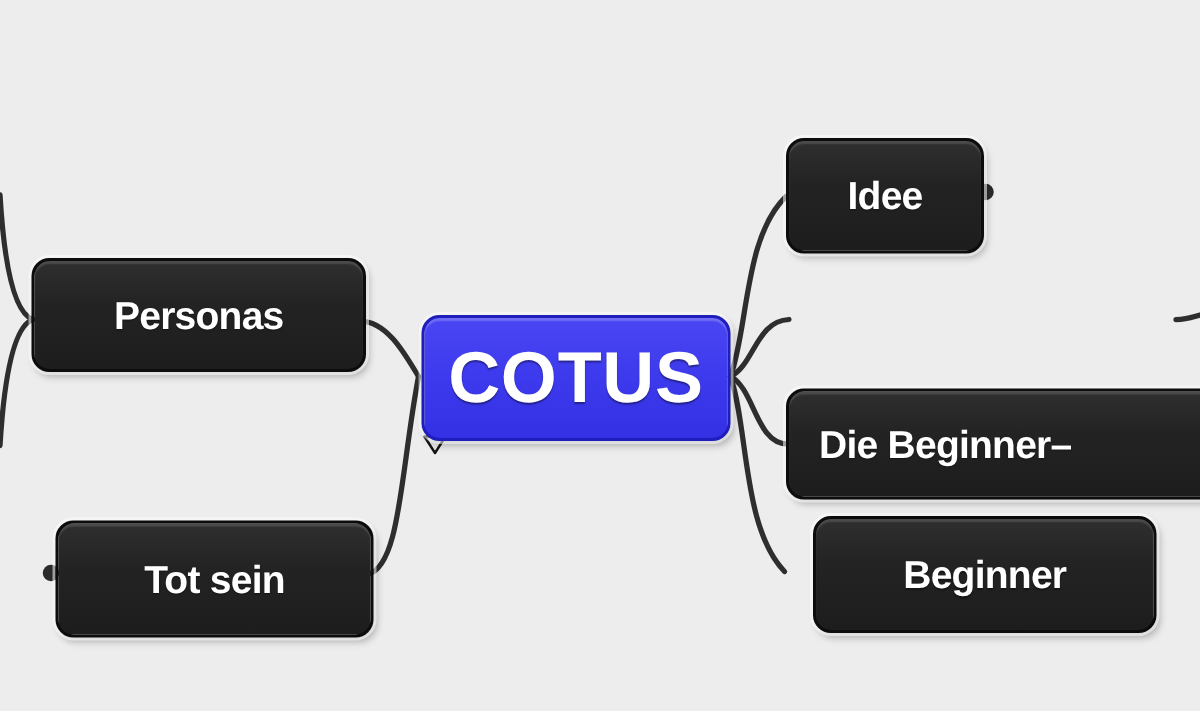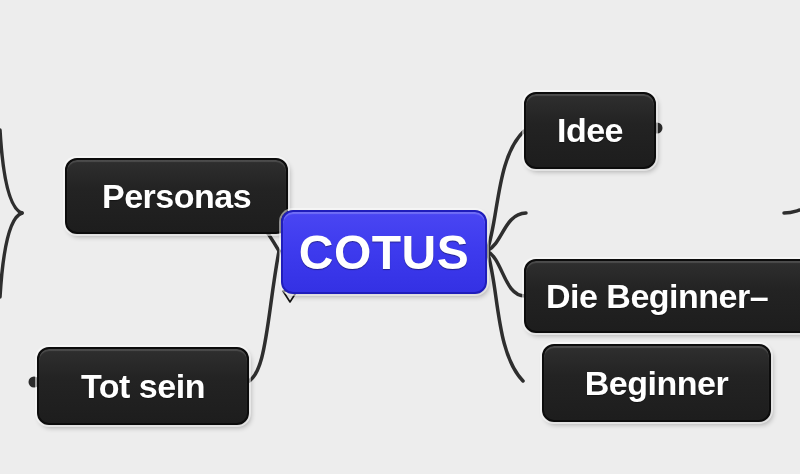--- a/index.html
+++ b/index.html
@@ -23,37 +23,37 @@
     background: linear-gradient(180deg, #2f2f2f 0%, #232323 40%, #1d1d1d 100%);
     border: 2px solid #0c0c0c;
     border-radius: 12px;
     box-shadow: 0 0 0 2px rgba(255,255,255,0.55),
                 2px 3px 5px rgba(0,0,0,0.25),
                 inset 0 2px 1px rgba(255,255,255,0.14);
     color: #ffffff;
     cursor: default;
   }
   .node .label {
-    font-size: 34px;
+    font-size: 26px;
     font-weight: 700;
     letter-spacing: -0.5px;
     white-space: nowrap;
     text-shadow: 0 1px 1px rgba(0,0,0,0.4);
   }
   .node-central {
     background: linear-gradient(180deg, #4a46f3 0%, #3e3bee 45%, #3431e4 100%);
     border-color: #1f1dbb;
     box-shadow: 0 0 0 2px rgba(255,255,255,0.5),
                 2px 3px 5px rgba(0,0,0,0.25),
                 inset 0 2px 1px rgba(255,255,255,0.22);
   }
   .node-central .label { font-size: 48px; letter-spacing: 0.5px; }
 
   
-  #node-personas     { left: 21px;  top: 158px; width: 219px; height: 72px; margin-left: 44px; }
+  #node-personas     { left: 21px;  top: 172px; width: 219px; height: 72px; }
   #node-tot-sein     { left: 37px;  top: 347px; width: 208px; height: 74px; }
   #node-cotus        { left: 281px; top: 210px; width: 202px; height: 80px; }
   #node-idee         { left: 524px; top: 92px;  width: 128px; height: 73px; }
   #node-bigmajority  { left: 525px; top: 176px; width: 261px; height: 73px; }
   #node-die-jenseits { left: 524px; top: 259px; width: 296px; height: 74px;
                        justify-content: flex-start; padding-left: 20px; box-sizing: border-box; }
   #node-beginner     { left: 522px; top: 344px; width: 225px; height: 74px; margin-left: 20px; }
 </style>
 </head>
 <body>

